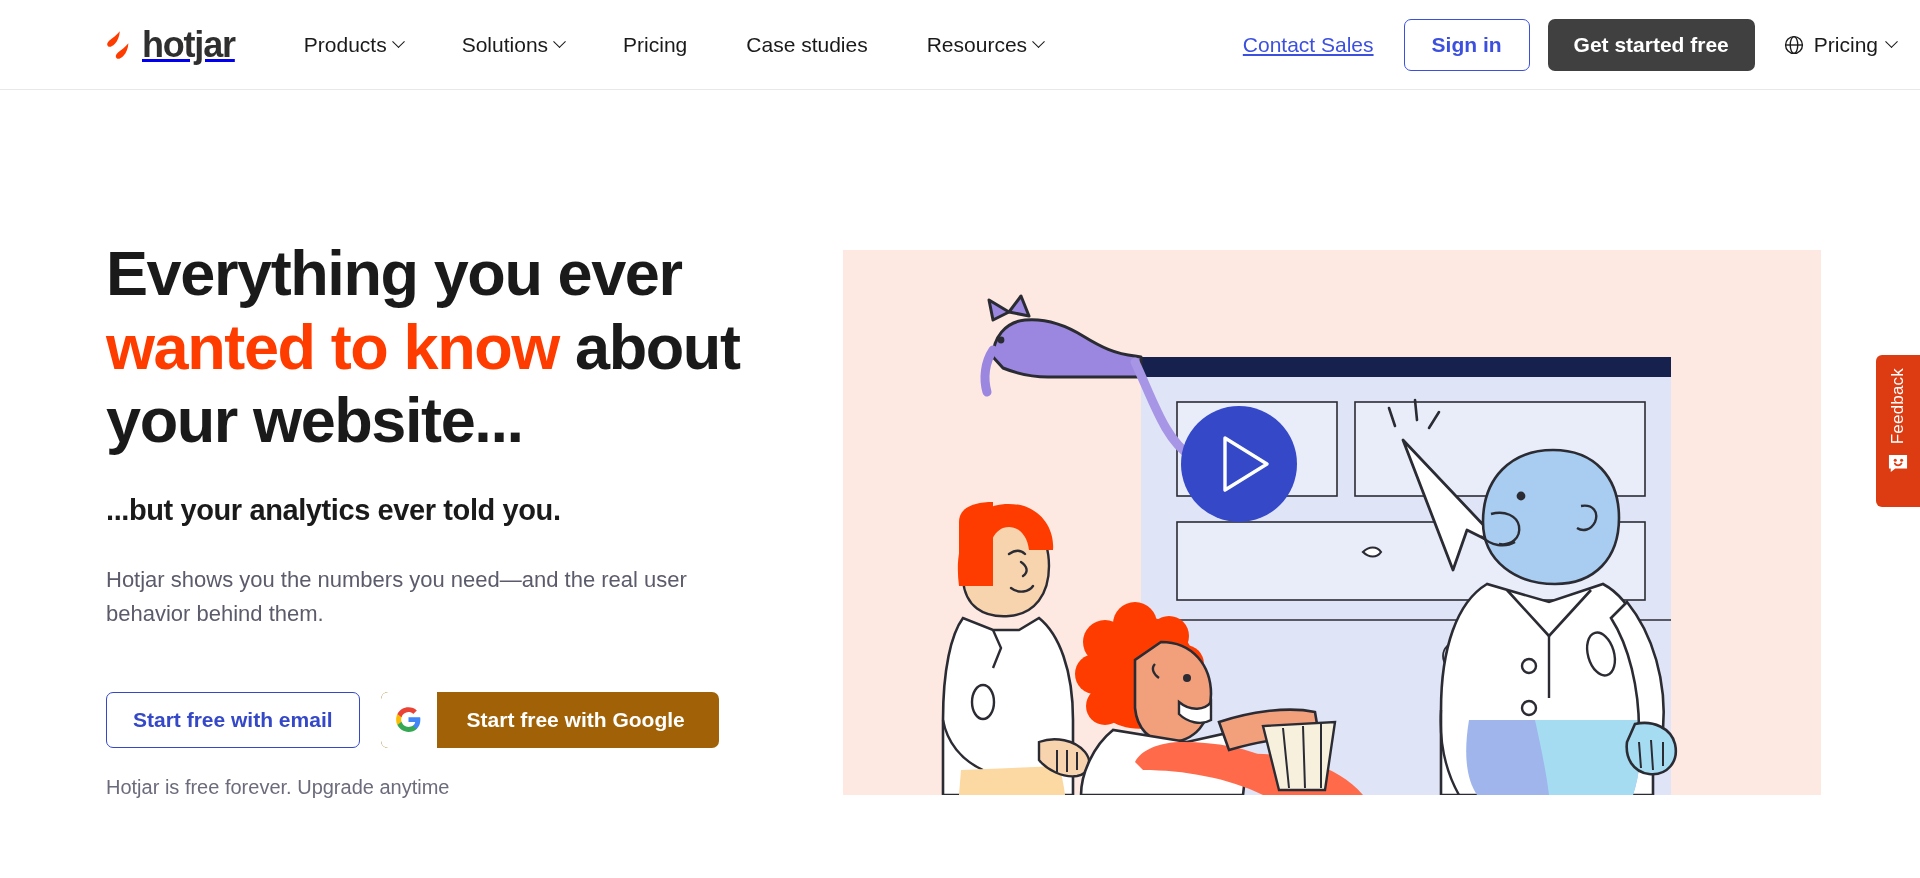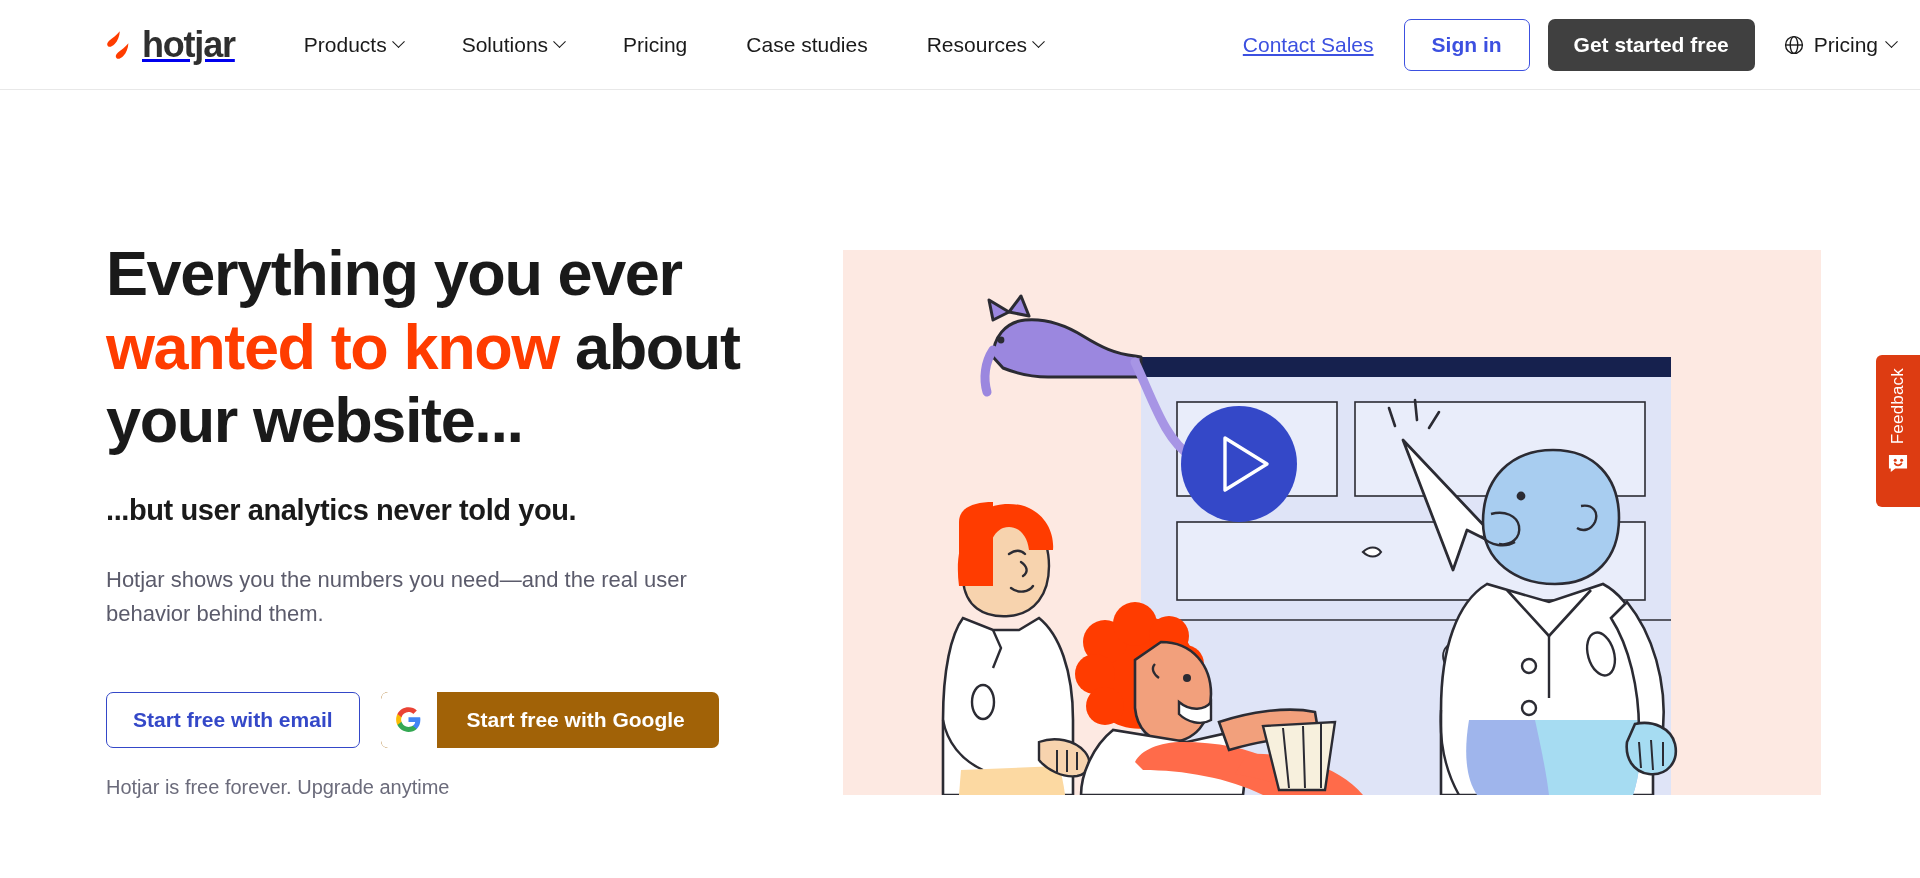--- a/index.html
+++ b/index.html
@@ -305,21 +305,21 @@
 
 <main class="main">
 
   <div class="hero-left">
     <h1 class="headline">
       <span>Everything you ever</span><br>
       <span class="accent">wanted to know</span><span> about</span><br>
       <span>your website...</span>
     </h1>
 
-    <p class="subhead">...but user analytics never told you.</p>
+    <p class="subhead">...but your analytics ever told you.</p>
     <p class="body-copy">Hotjar shows you the numbers you need—and the real user behavior behind them.</p>
 
     <div class="cta-row">
       <button class="btn-email">Start free with email</button>
       <button class="btn-google">
         <span class="g-badge">
           <svg viewBox="0 0 48 48">
             <path fill="#4285F4" d="M45.1 24.5c0-1.6-.1-3.1-.4-4.5H24v8.5h11.9c-.5 2.8-2.1 5.1-4.4 6.7v5.6h7.1c4.2-3.8 6.5-9.5 6.5-16.3z"></path>
             <path fill="#34A853" d="M24 46c5.9 0 10.9-2 14.6-5.3l-7.1-5.6c-2 1.3-4.5 2.1-7.5 2.1-5.8 0-10.6-3.9-12.4-9.1H4.3v5.8C8 41.3 15.4 46 24 46z"></path>
             <path fill="#FBBC05" d="M11.6 28.1c-.4-1.3-.7-2.7-.7-4.1s.3-2.8.7-4.1v-5.8H4.3C2.8 17 2 20.4 2 24s.8 7 2.3 9.9l7.3-5.8z"></path>

